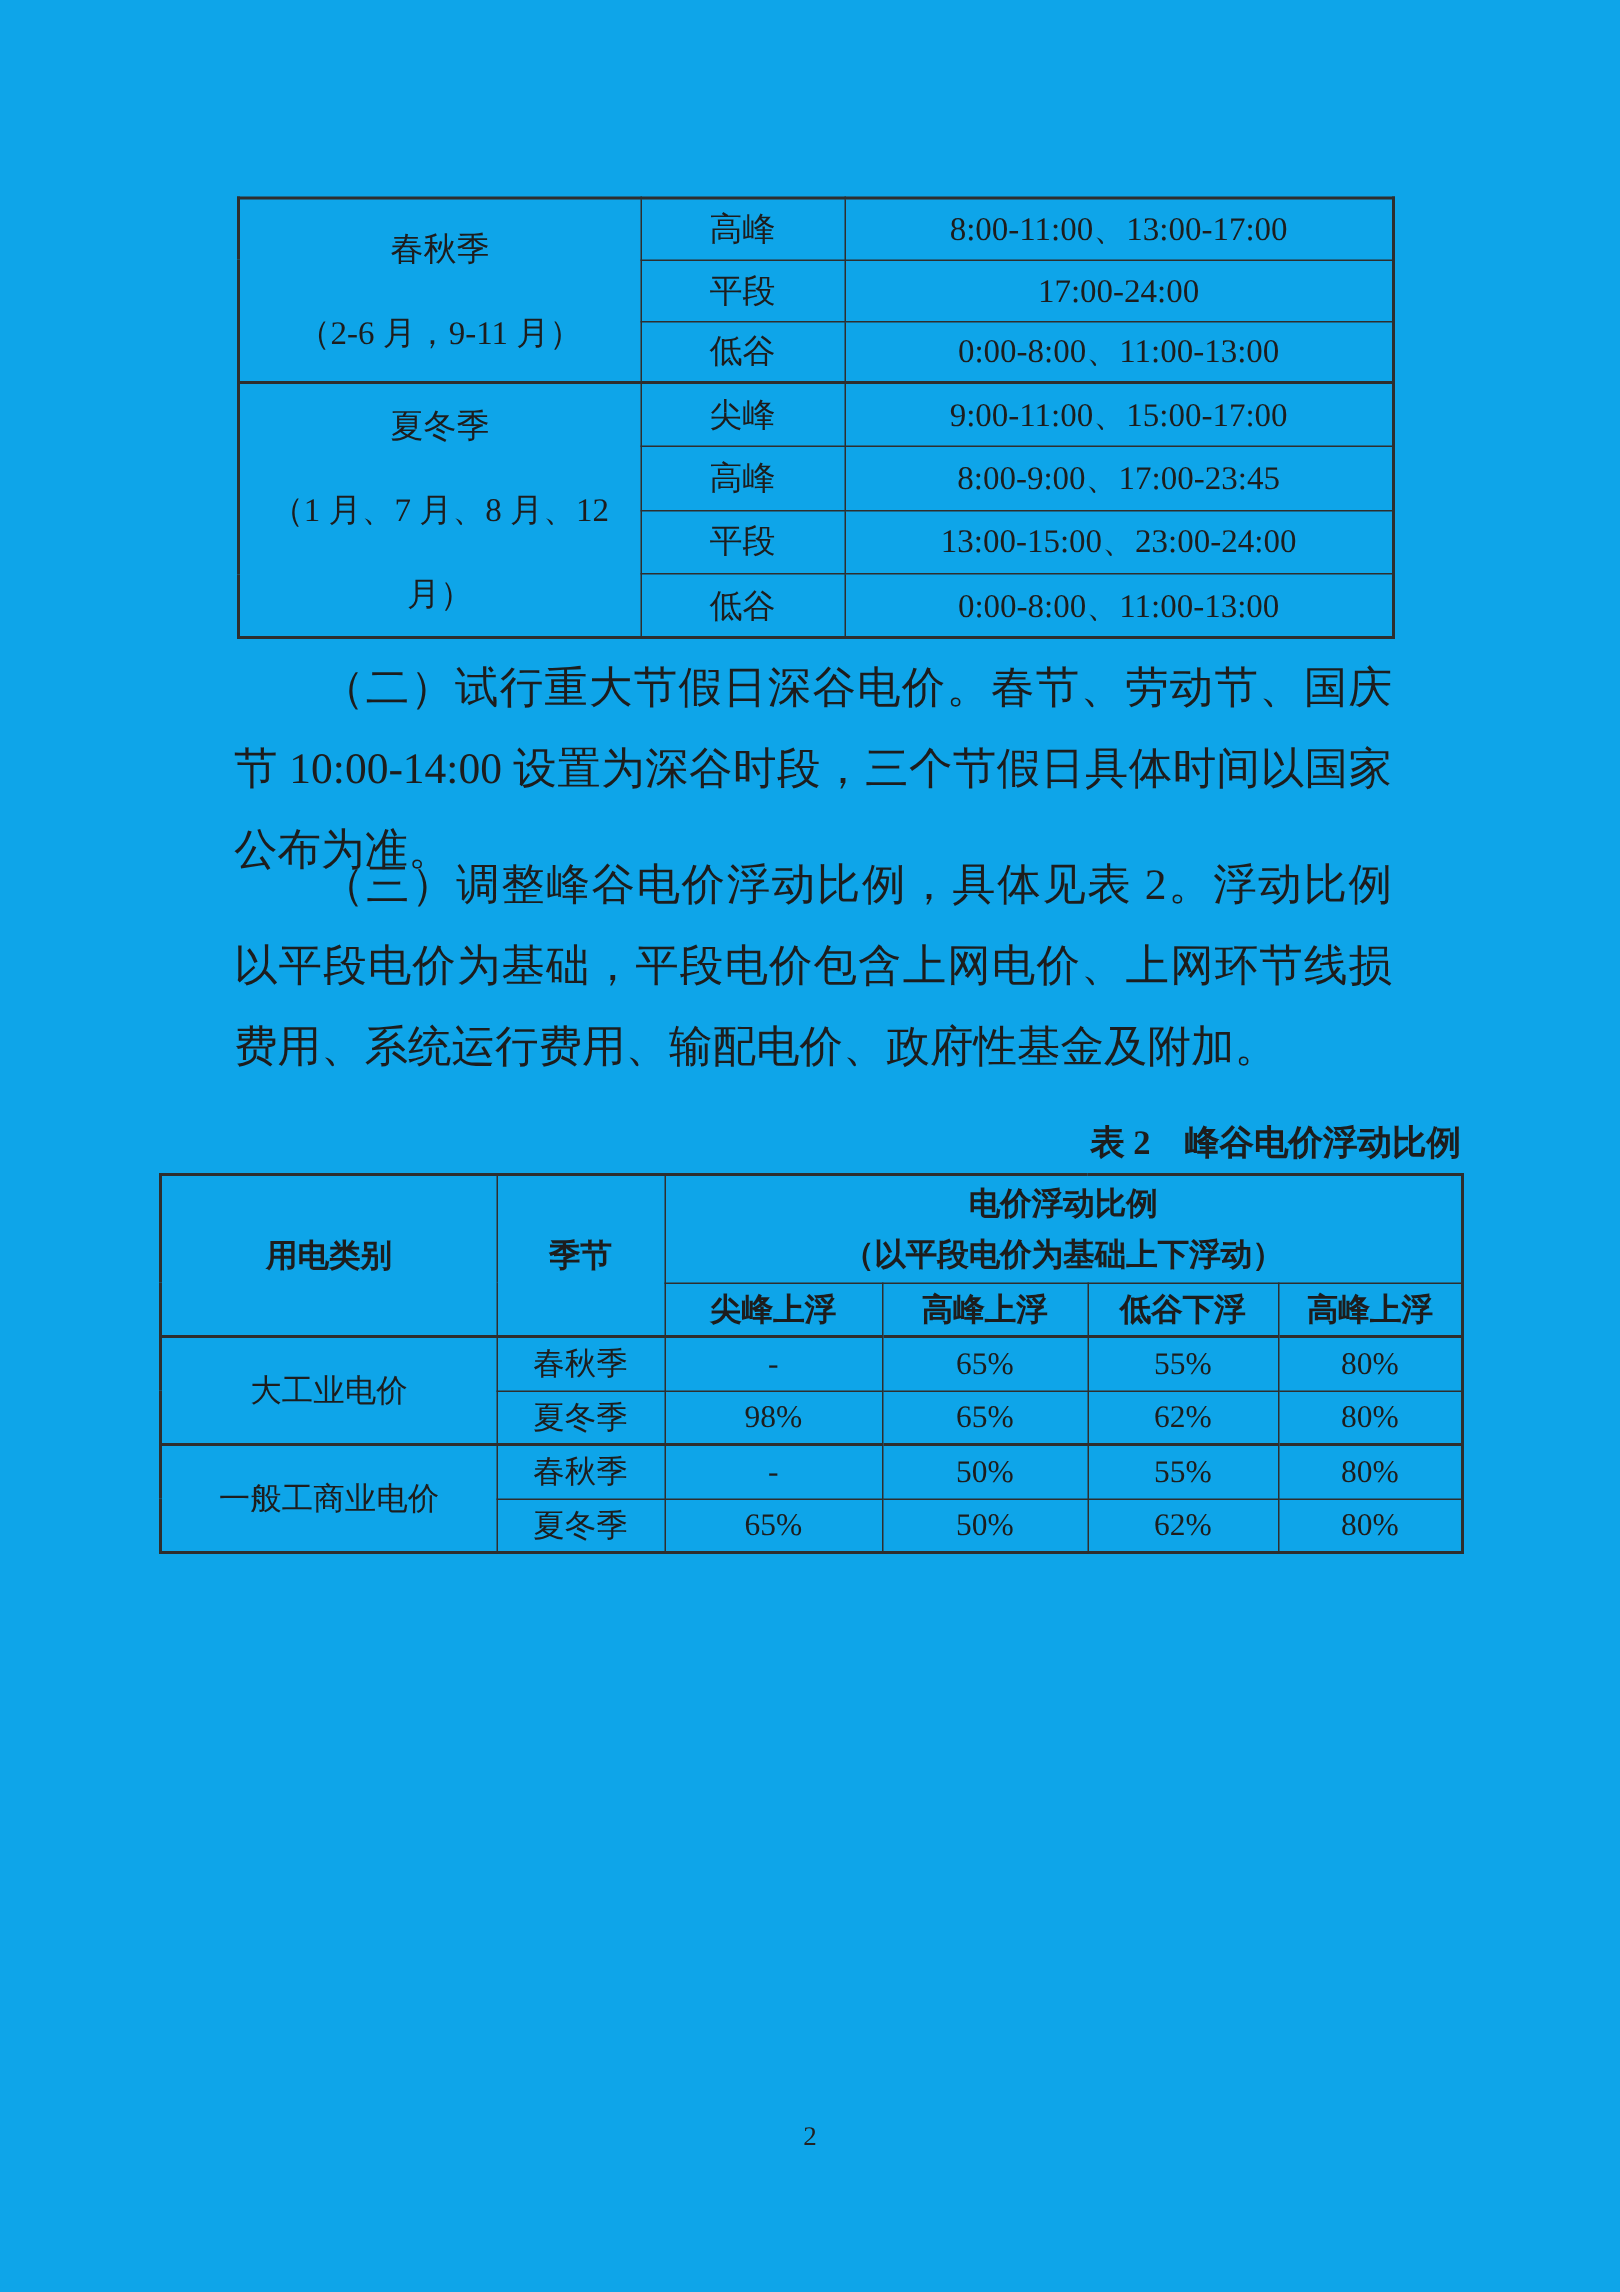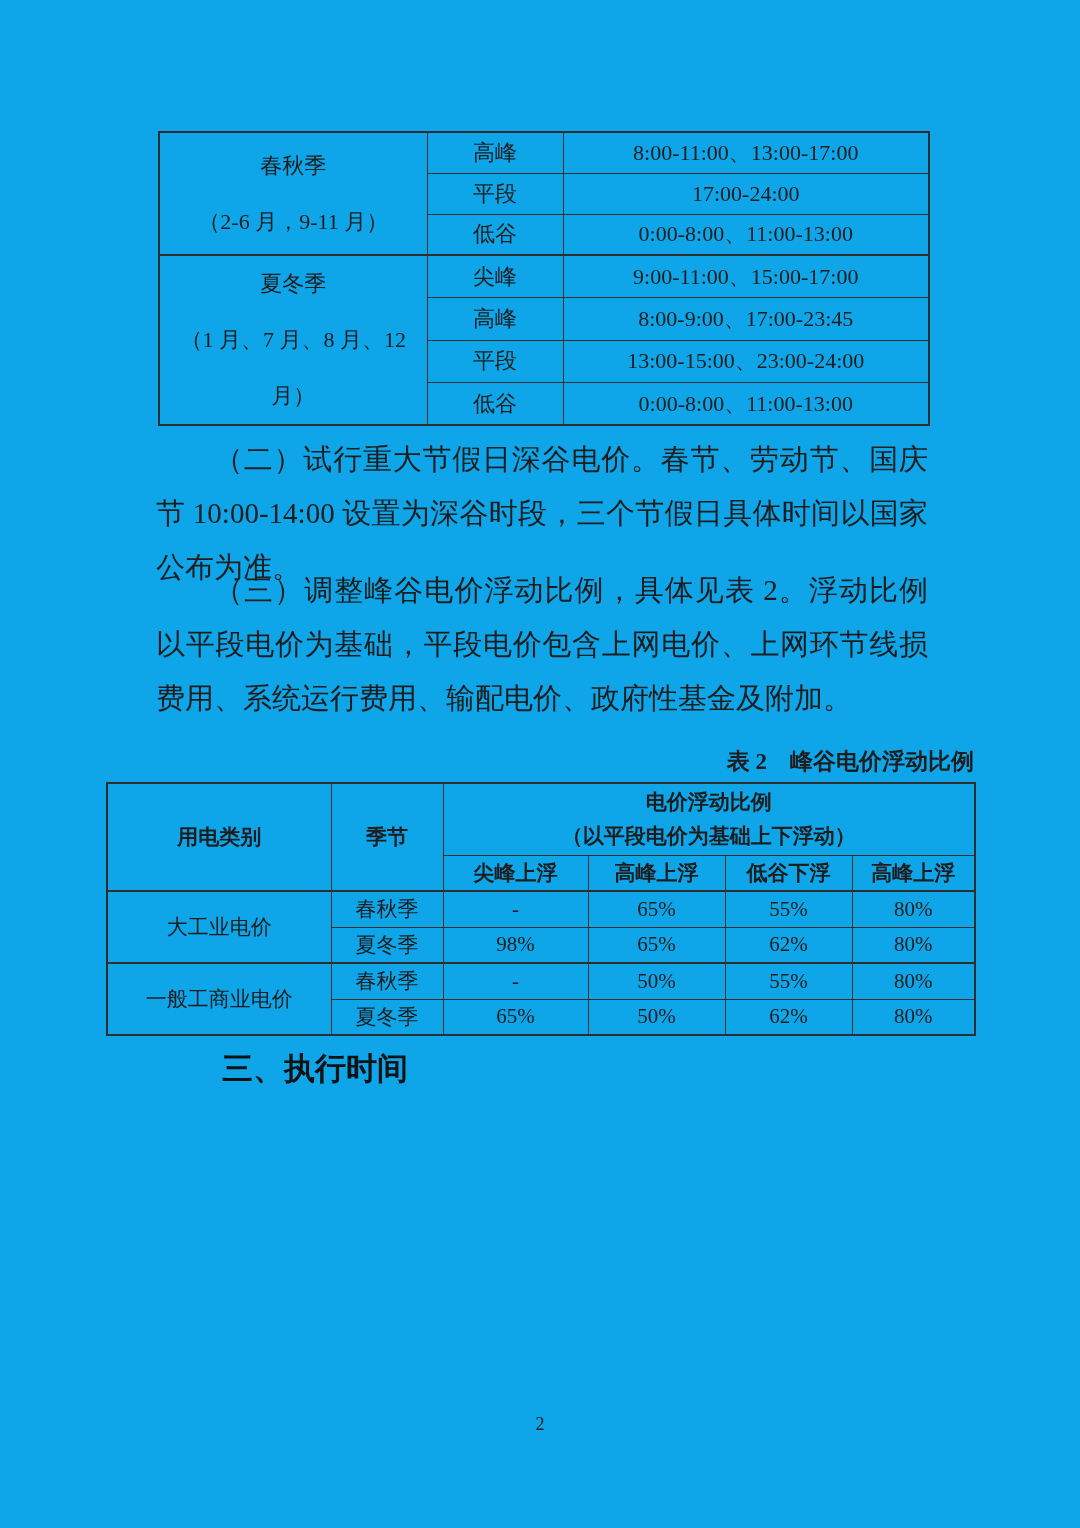--- a/index.html
+++ b/index.html
@@ -178,18 +178,17 @@
     <tr>
       <td>夏冬季</td>
       <td>65%</td>
       <td>50%</td>
       <td>62%</td>
       <td>80%</td>
     </tr>
   </tbody>
     </table>
 
-  <h2 class="sec-heading">三、执行时间</h2>
 
 
   <div class="page-num">2</div>
 
 </div>
 
 </body></html>

